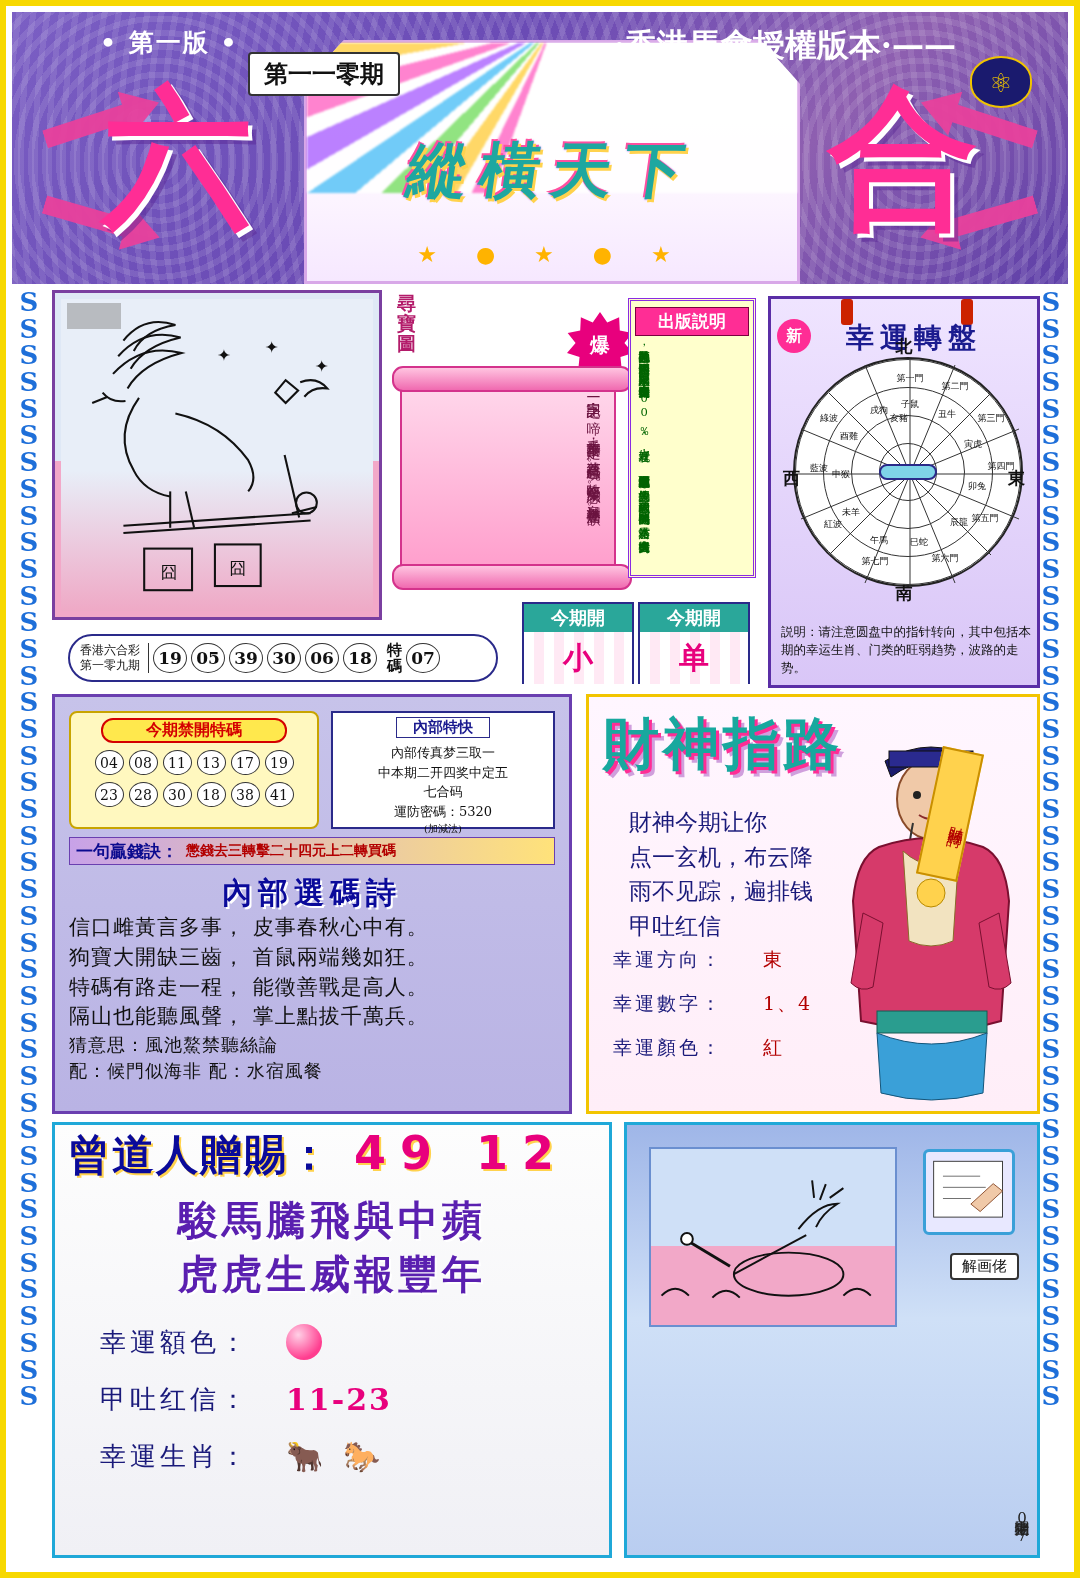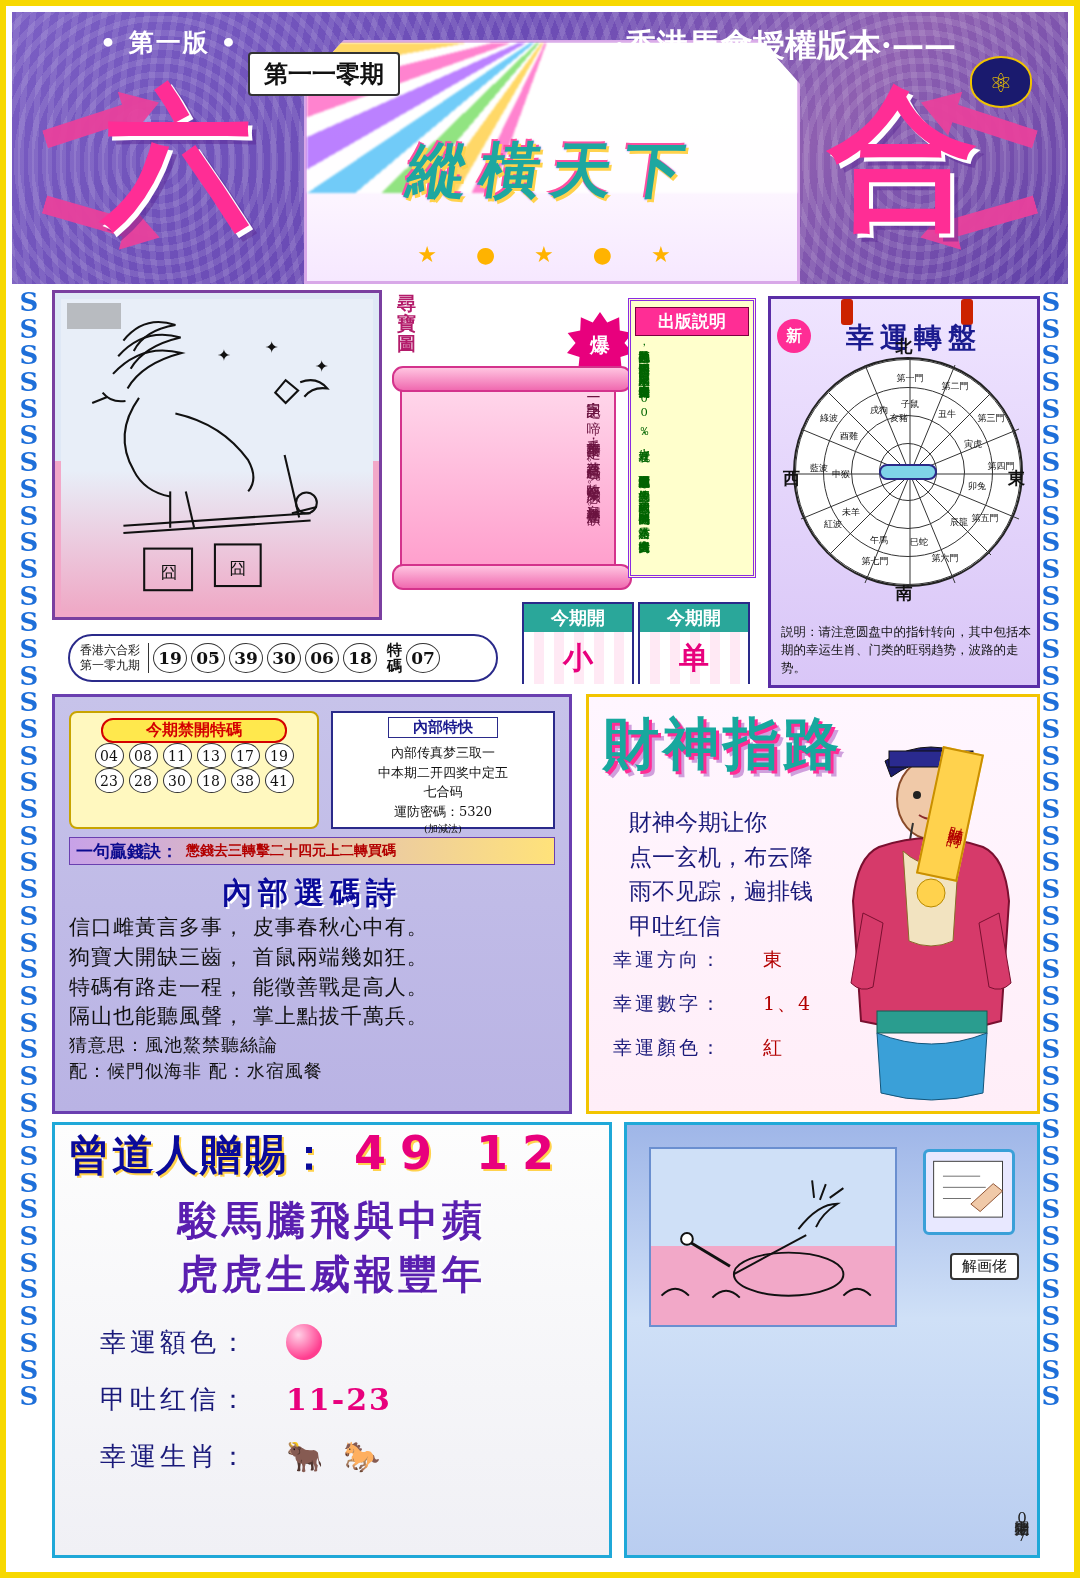--- a/index.html
+++ b/index.html
@@ -275,32 +275,32 @@
   }
   #jinqiBox {
     position:absolute; left:14px; top:14px; width:250px; height:118px;
     background:#fff8bf; border:2px solid #c8a400; border-radius:8px;
   }
   #jinqiTitle {
     margin:5px auto 0; width:186px; text-align:center;
     background:#ffe84d; border:2px solid #d40000; border-radius:12px;
     font-family:"DejaVu Serif", serif; font-size:16px; font-weight:bold; color:#d40000;
   }
-  .numRow { display:flex; justify-content:center; gap:5px; margin-top:0; }
+  .numRow { display:flex; justify-content:center; gap:5px; margin-top:7px; }
   .numCircle {
     width:29px; height:25px; border:1.5px solid #333; border-radius:50%;
     display:flex; align-items:center; justify-content:center; background:#fff;
     font-family:"DejaVu Serif", serif; font-size:14px; color:#111;
   }
   #neibuBox {
     position:absolute; left:276px; top:14px; width:224px; height:118px;
     background:#ffffff; border:2px solid #2a2a8a;
   }
   #neibuTitle {
-    margin:4px auto 0; width:110px; text-align:center; background:#fff;
+    margin:4px auto 0; width:94px; text-align:center; background:#fff;
     border:1px solid #2a2a8a; font-family:"DejaVu Serif", serif;
     font-size:15px; font-weight:bold; color:#1a1a8f;
   }
   #neibuBody {
     margin-top:5px; text-align:center; font-family:"DejaVu Serif", serif;
     font-size:13px; color:#111; line-height:1.5;
   }
   #neibuBody .small { font-size:10px; }
   #yijuBar {
     position:absolute; left:14px; top:140px; width:486px; height:28px;

